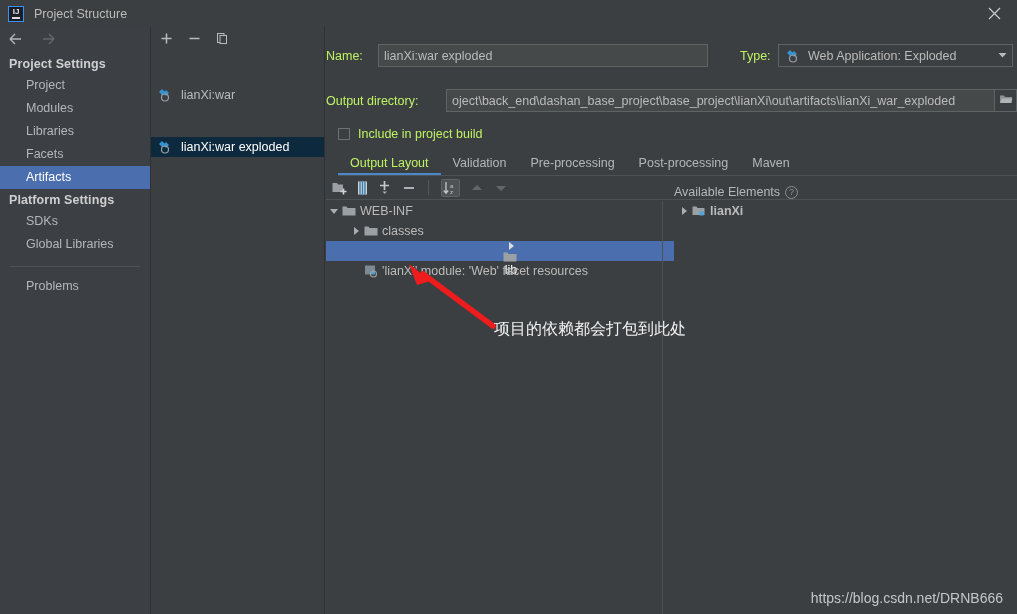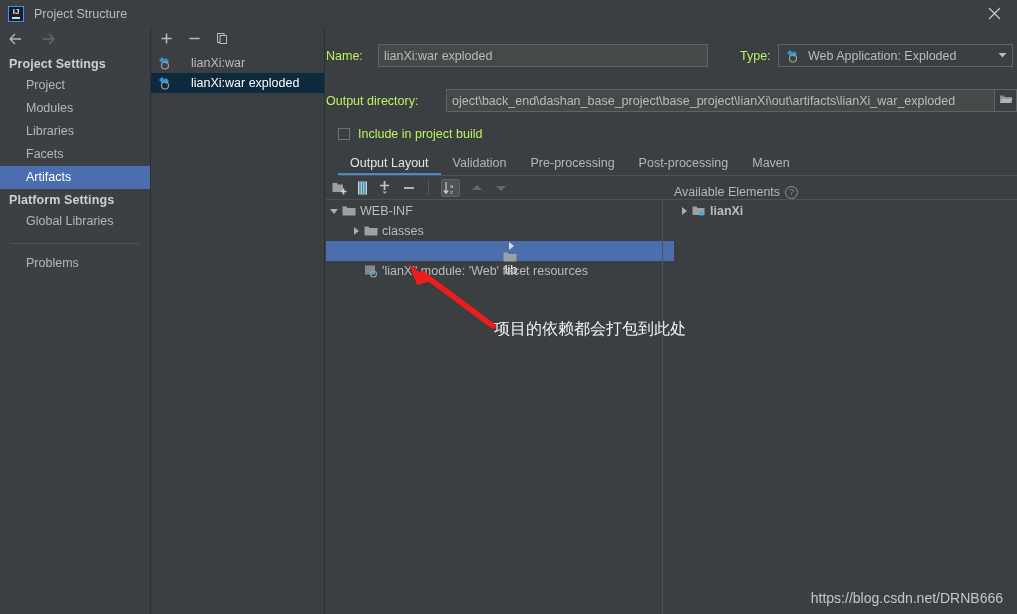--- a/index.html
+++ b/index.html
@@ -85,22 +85,22 @@
     position: absolute; left: 150px; top: 27px; width: 175px; height: 587px;
     background: #3c3f41;
     border-left: 1px solid #2e3133;
     border-right: 1px solid #2e3133;
   }
   .artifact-toolbar {
     height: 26px; display: flex; align-items: center; gap: 15px; padding-left: 9px;
   }
   .tb-ico { cursor: pointer; display: block; }
   .artifact-item {
-    height: 20px; display: flex; align-items: center; gap: 16px;
-    padding-left: 5px; font-size: 12.5px; color: #bbbbbb; cursor: pointer;
+    height: 20px; display: flex; align-items: center; gap: 6px;
+    padding-left: 5px; font-size: 12.5px; color: #bbbbbb; cursor: pointer; margin-top: 32px;
   }
   .artifact-item.selected { background: #0d293e; color: #ffffff; }
 
   
   .main {
     position: absolute; left: 326px; top: 27px; width: 691px; height: 587px;
     background: #3c3f41;
   }
 
   .row { display: flex; align-items: center; }
@@ -146,21 +146,21 @@
     display: inline-block;
     cursor: pointer;
   }
 
   
   .tabs { display: flex; align-items: flex-end; height: 24px; }
   .tab {
     font-size: 12.5px; color: #b4b7ba; padding: 0 12px 5px 12px;
     cursor: pointer; position: relative;
   }
-  .tab.active { color: #e5e5e5; }
+  .tab.active { color: #bef264; }
   .tab.active:after {
     content: ""; position: absolute; left: 0; right: 0; bottom: 0;
     height: 2px; background: #4a88c7;
   }
   .tabs-underline {
     height: 1px; background: #4e5254;
   }
 
   
   .layout-toolbar {
@@ -245,20 +245,21 @@
     </div>
 
     <div class="side-group">Project Settings</div>
     <div class="side-item">Project</div>
     <div class="side-item">Modules</div>
     <div class="side-item">Libraries</div>
     <div class="side-item">Facets</div>
     <div class="side-item selected">Artifacts</div>
 
     <div class="side-group">Platform Settings</div>
+    <div class="side-item">SDKs</div>
     <div class="side-item">Global Libraries</div>
 
     <div class="side-sep"></div>
     <div class="side-item">Problems</div>
   </div>
 
   <div class="artifact-panel">
     <div class="artifact-toolbar">
       <span class="tb-ico">
         <svg width="13" height="13" viewBox="0 0 13 13">

